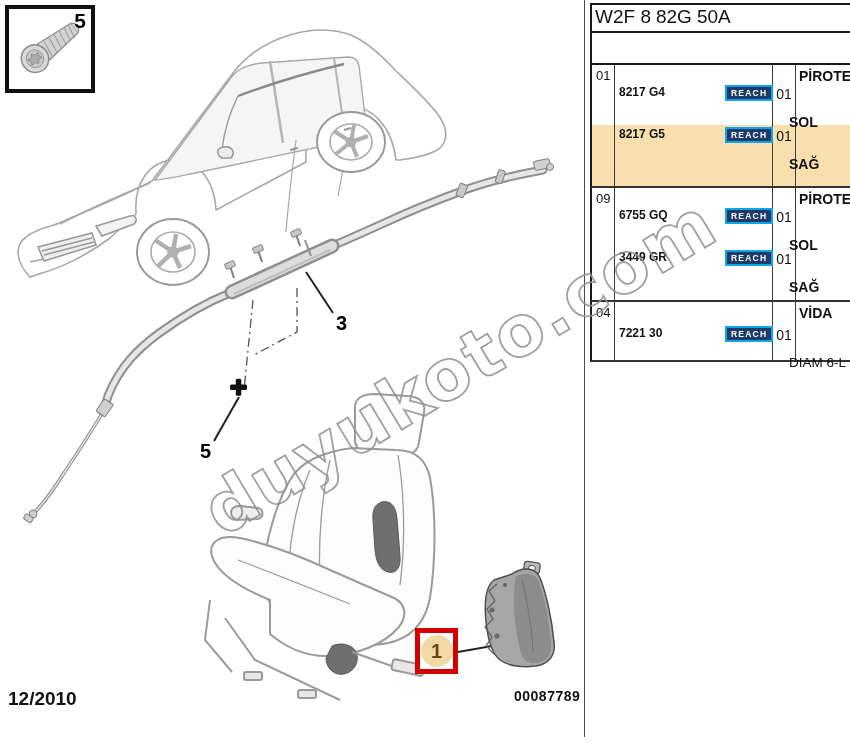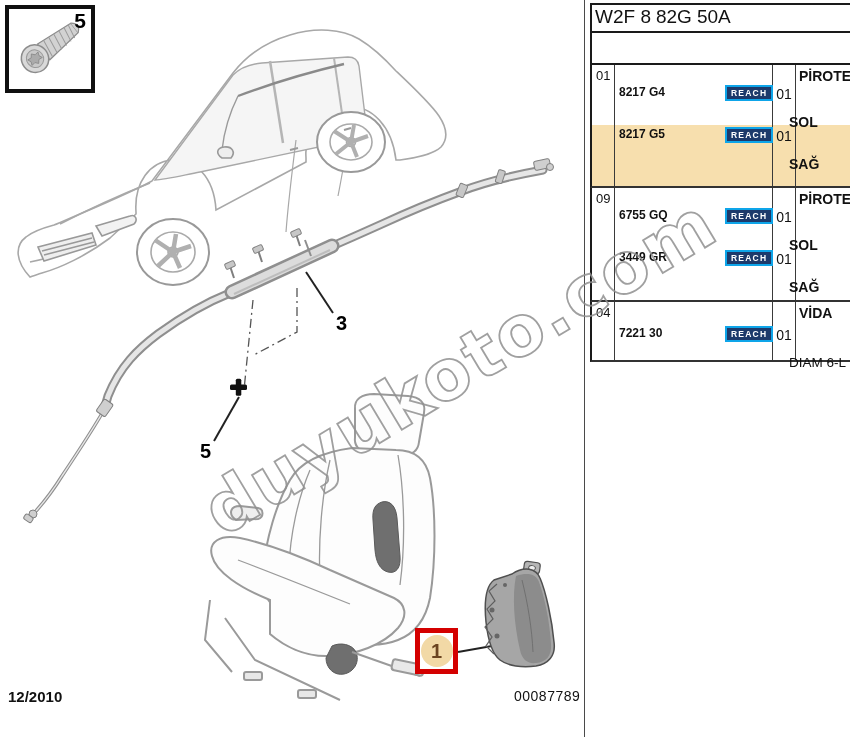--- a/index.html
+++ b/index.html
@@ -29,22 +29,22 @@
     display:flex;align-items:center;justify-content:center;cursor:pointer;
   }
   .callout-1-circle{
     width:32px;height:32px;border-radius:50%;
     background:var(--callout-fill,#f2d9a6);
     display:flex;align-items:center;justify-content:center;
     font-size:20px;font-weight:bold;color:#6b4420;
   }
 
   
-  .footer-date{position:absolute;left:8px;top:688px;font-size:15px;font-weight:bold;}
-  .footer-fig{position:absolute;left:514px;top:688px;font-size:14px;font-weight:normal;letter-spacing:.5px;}
+  .footer-date{position:absolute;left:8px;top:688px;font-size:19px;font-weight:bold;}
+  .footer-fig{position:absolute;left:514px;top:688px;font-size:14px;font-weight:bold;letter-spacing:.5px;}
 
   
   .watermark{
     position:absolute;left:210px;top:482px;z-index:60;pointer-events:none;
     font-family:"DejaVu Sans",sans-serif;font-weight:bold;font-size:70px;letter-spacing:2px;
     color:transparent;-webkit-text-stroke:1.8px #909090;opacity:.85;
     transform:rotate(-31deg);transform-origin:0 50%;white-space:nowrap;line-height:1;
   }
 
   

